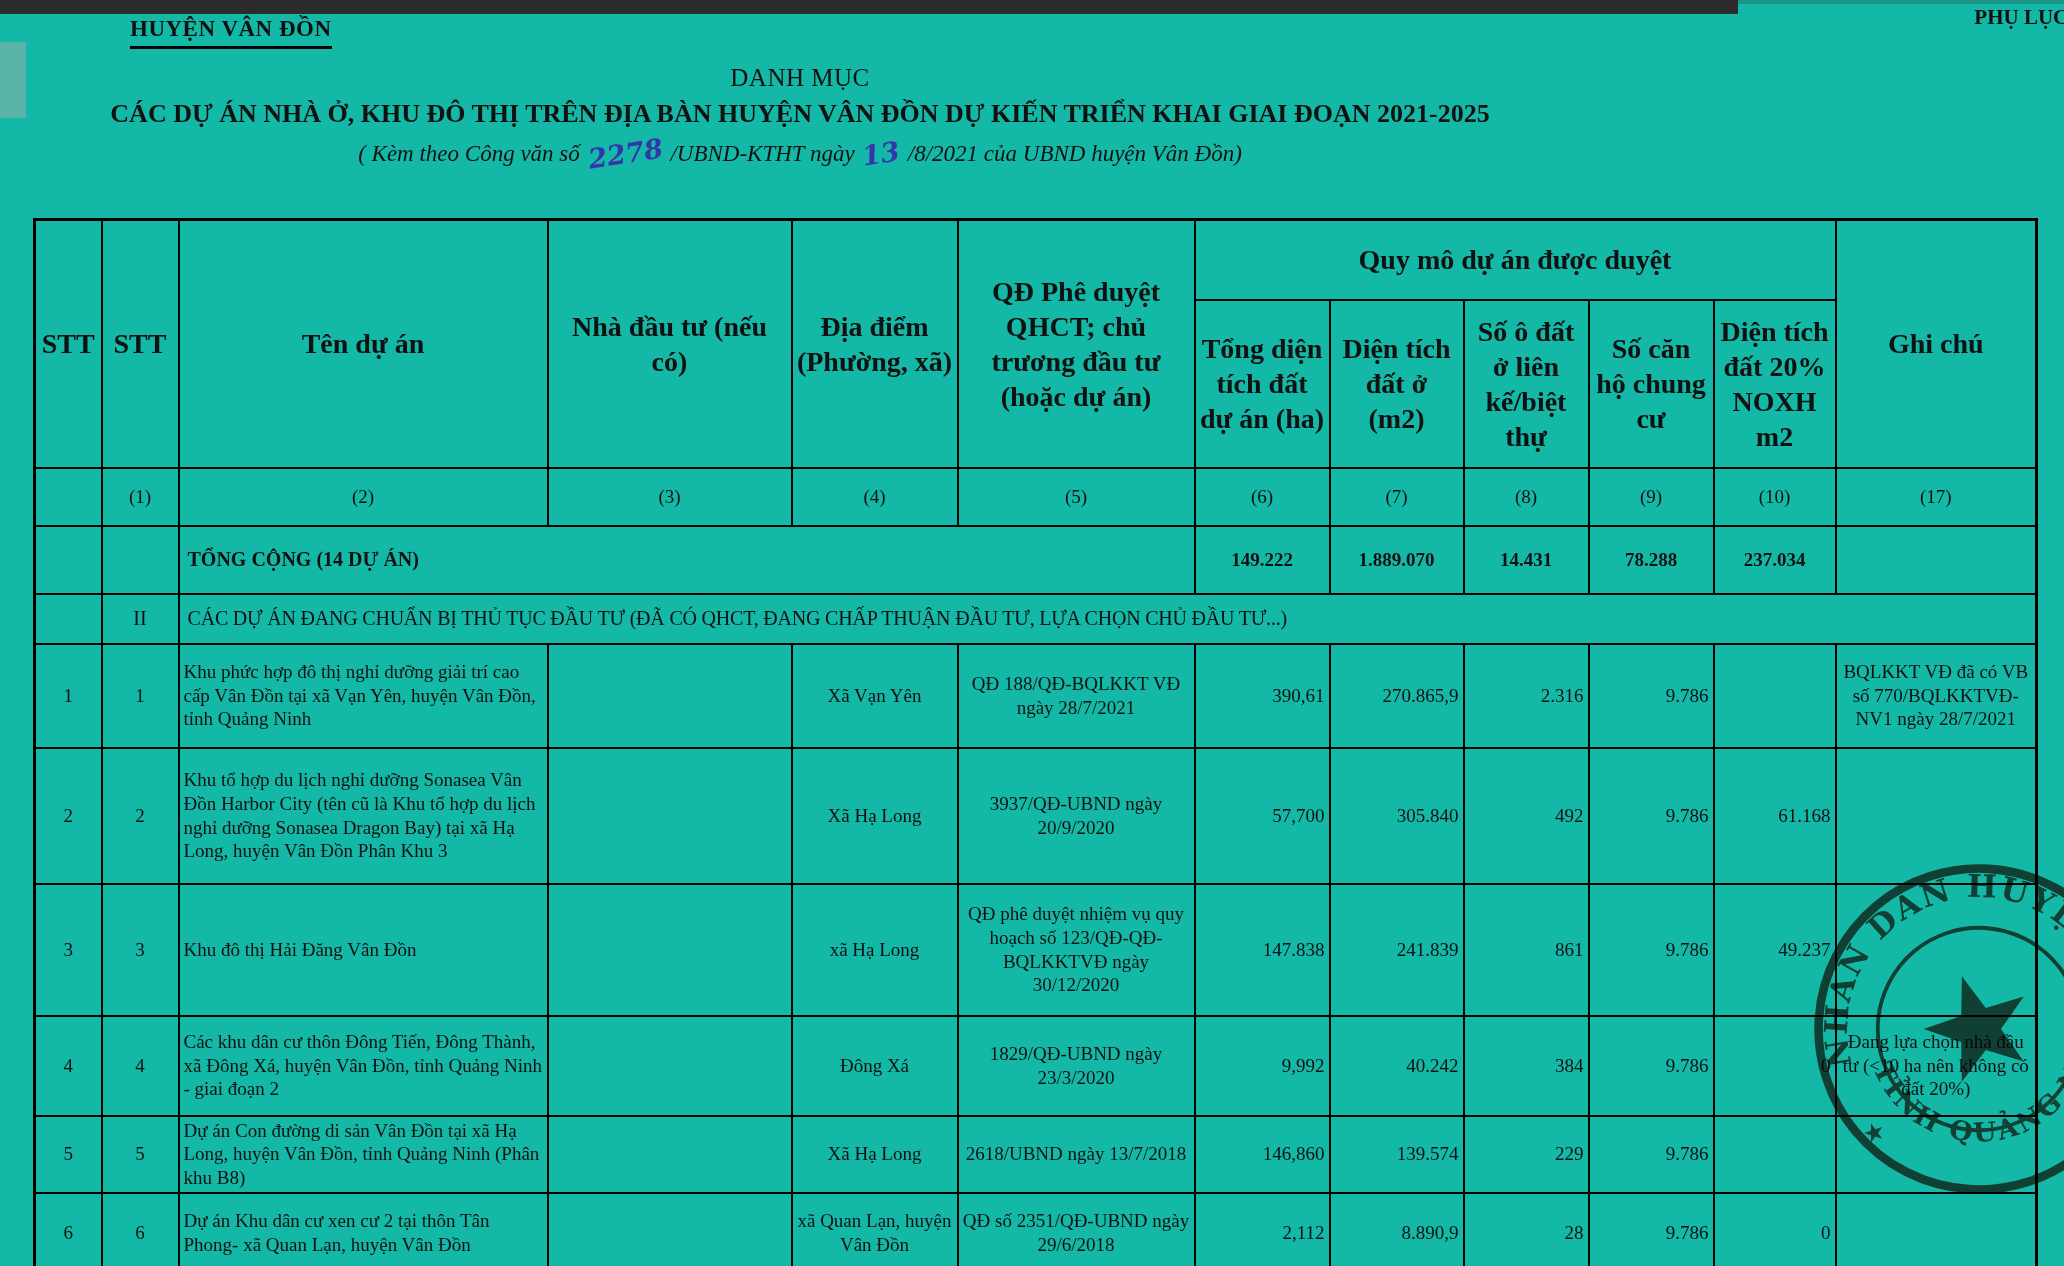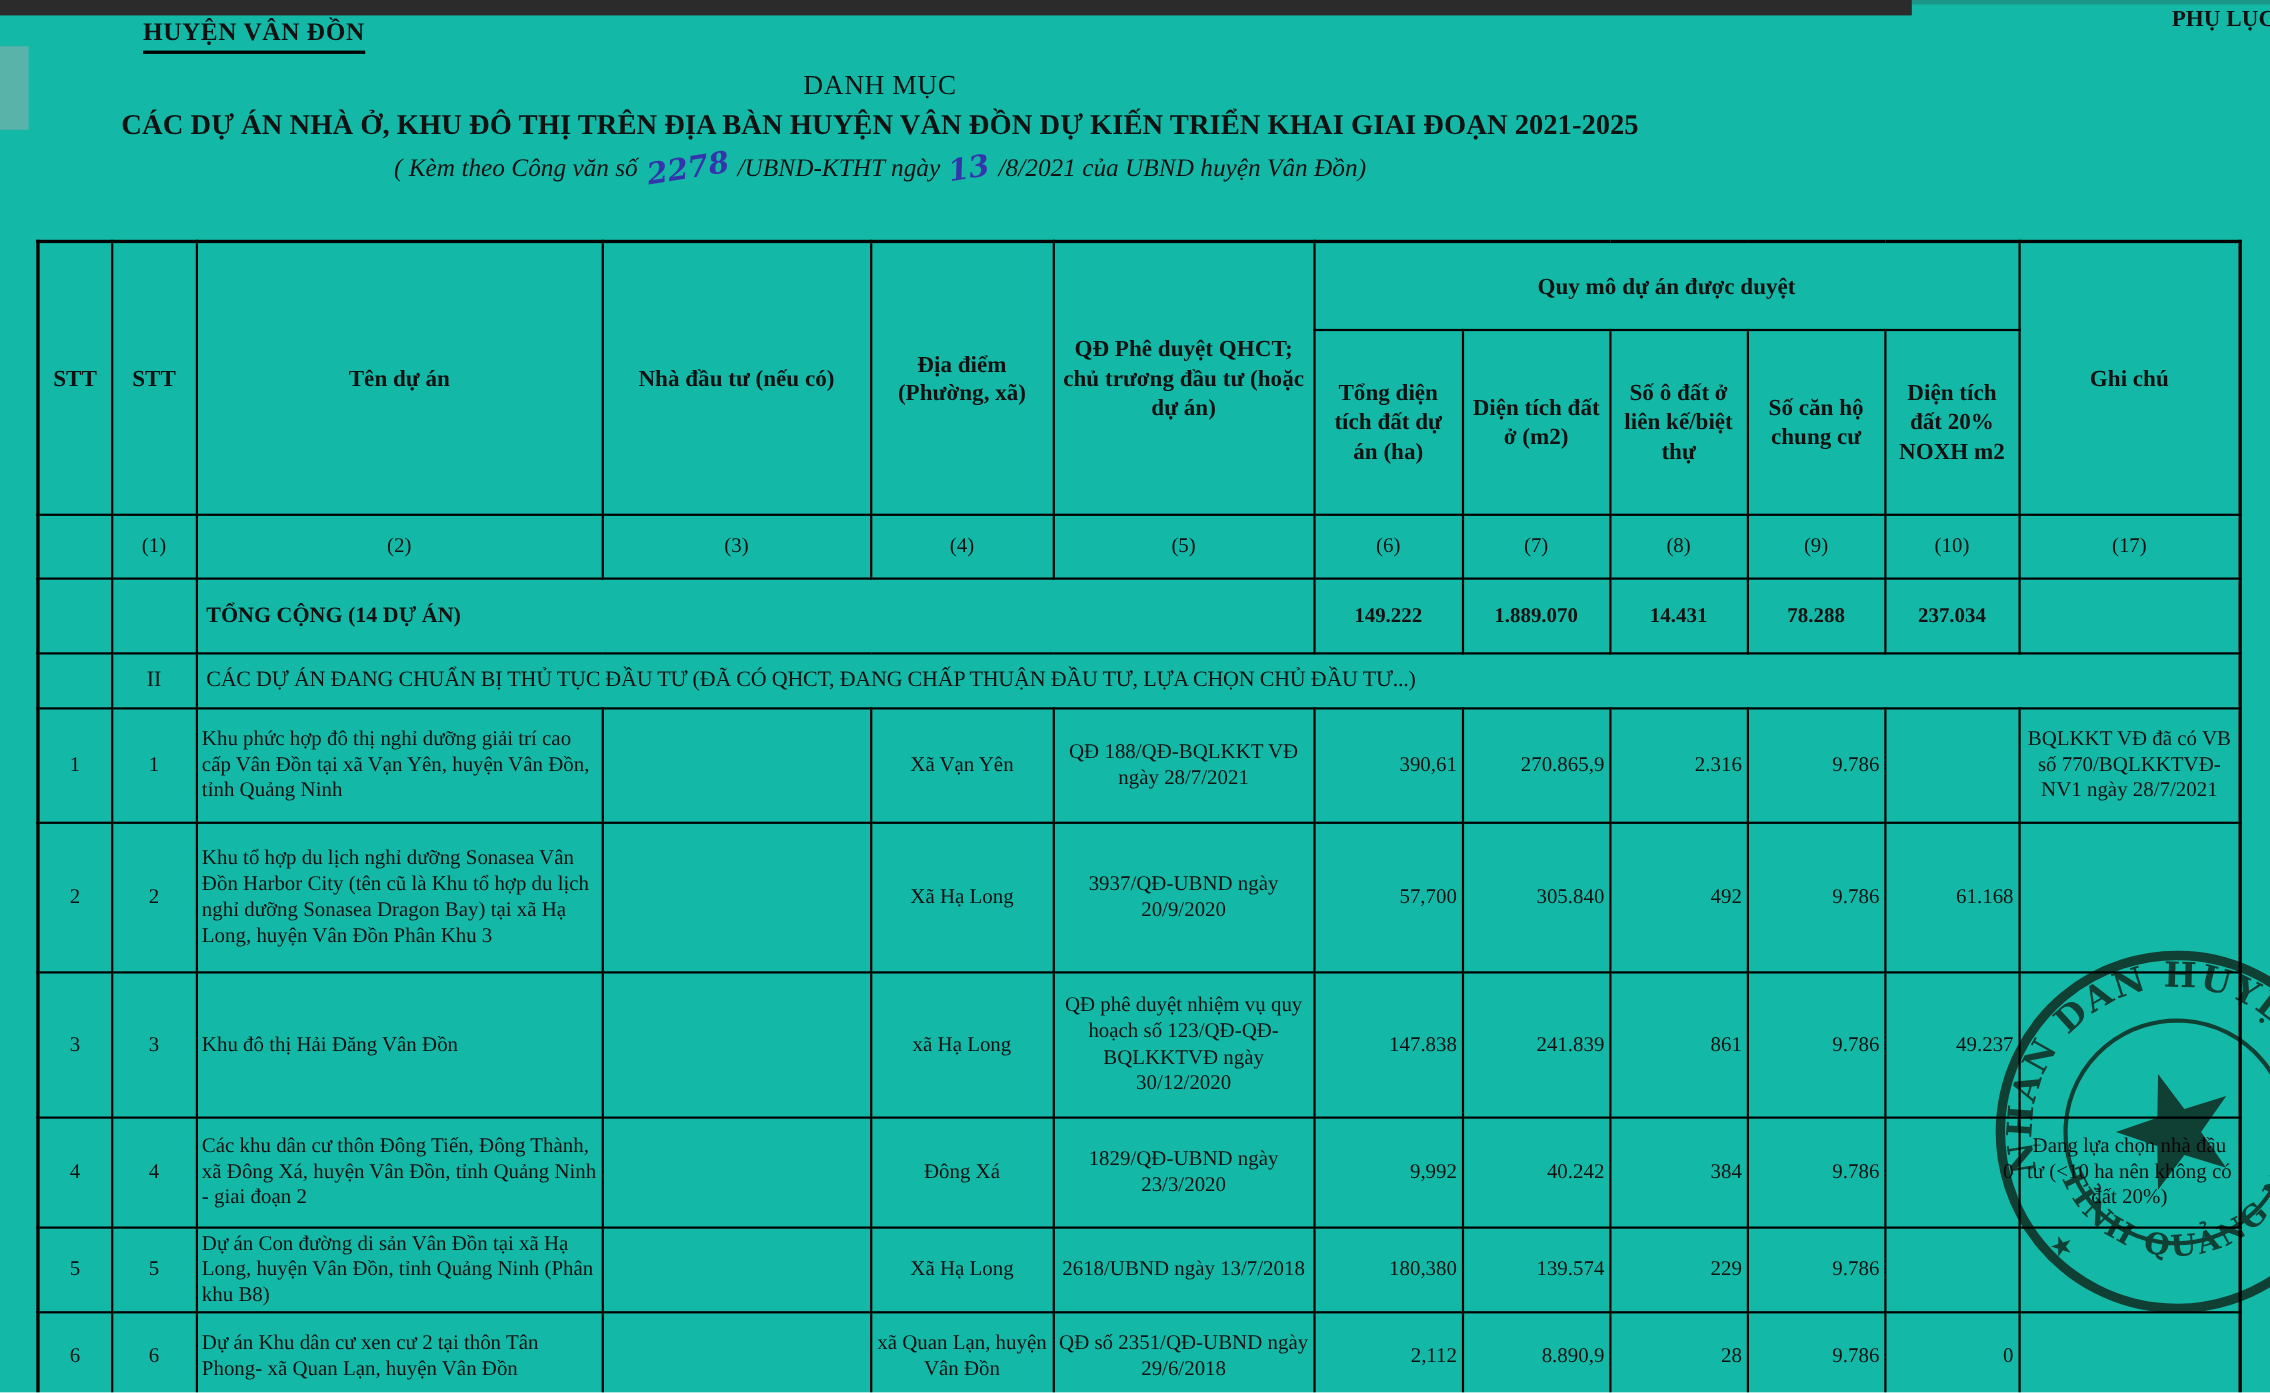--- a/index.html
+++ b/index.html
@@ -28,21 +28,21 @@
   }
 
   table.main{
     position:absolute;left:33px;top:218px;width:2002px;
     border-collapse:collapse;table-layout:fixed;border:3px solid #000;
   }
   table.main th, table.main td{
     border:2px solid #000;vertical-align:middle;padding:2px 4px;
     overflow:hidden;line-height:1.25;
   }
-  th{font-size:21px;font-weight:bold;text-align:center;}
+  th{font-size:28px;font-weight:bold;text-align:center;}
   .row-numbers td{font-size:19px;text-align:center;height:52px;border-bottom:4px solid #000;}
   .row-total td{height:62px;font-size:19px;font-weight:bold;text-align:center;}
   .row-total .lbl{text-align:left;font-size:20px;padding-left:8px;}
   .row-section td{height:44px;font-weight:normal;font-size:20px;}
   .row-section .sec-no{text-align:center;}
   .row-section .sec-label{text-align:left;padding-left:8px;letter-spacing:-.2px;}
   .drow td{font-size:19px;}
   .c-stt{text-align:center;}
   .c-name{text-align:left;padding:4px 8px;}
   .c-loc,.c-dec,.c-note{text-align:center;}
@@ -208,21 +208,21 @@
         <td class="c-note">Đang lựa chọn nhà đầu tư (&lt;10 ha nên không có đất 20%)</td>
       </tr>
 
       <tr class="drow rh5">
         <td class="c-stt">5</td>
         <td class="c-stt">5</td>
         <td class="c-name">Dự án Con đường di sản Vân Đồn tại xã Hạ Long, huyện Vân Đồn, tỉnh Quảng Ninh (Phân khu B8)</td>
         <td></td>
         <td class="c-loc">Xã Hạ Long</td>
         <td class="c-dec">2618/UBND ngày 13/7/2018</td>
-        <td class="c-num">180,380</td>
+        <td class="c-num">146,860</td>
         <td class="c-num">139.574</td>
         <td class="c-num">229</td>
         <td class="c-num">9.786</td>
         <td class="c-num"></td>
         <td class="c-note"></td>
       </tr>
 
       <tr class="drow rh6">
         <td class="c-stt">6</td>
         <td class="c-stt">6</td>

